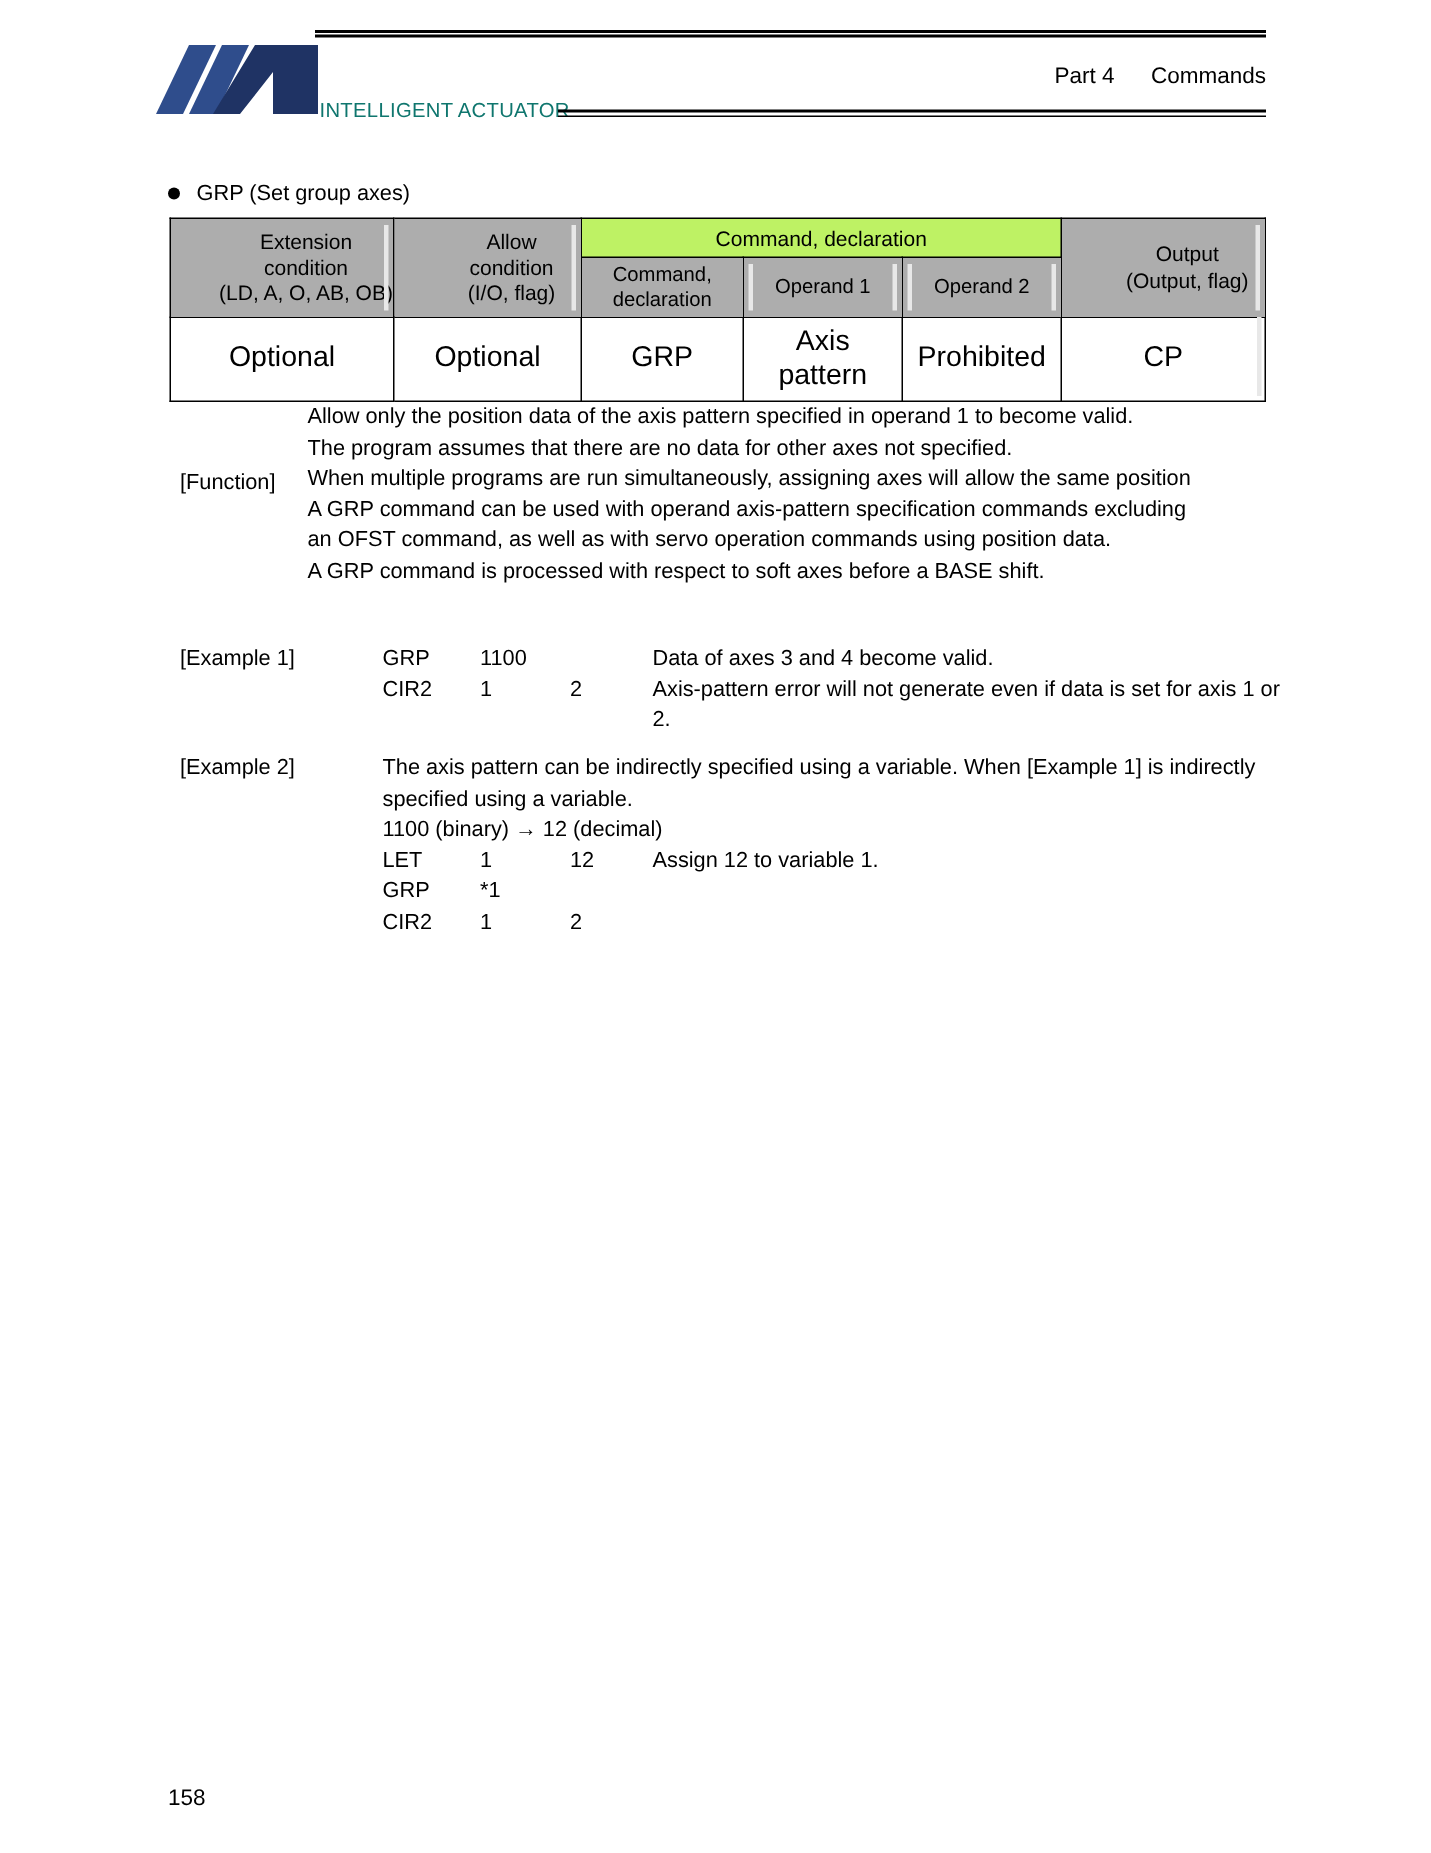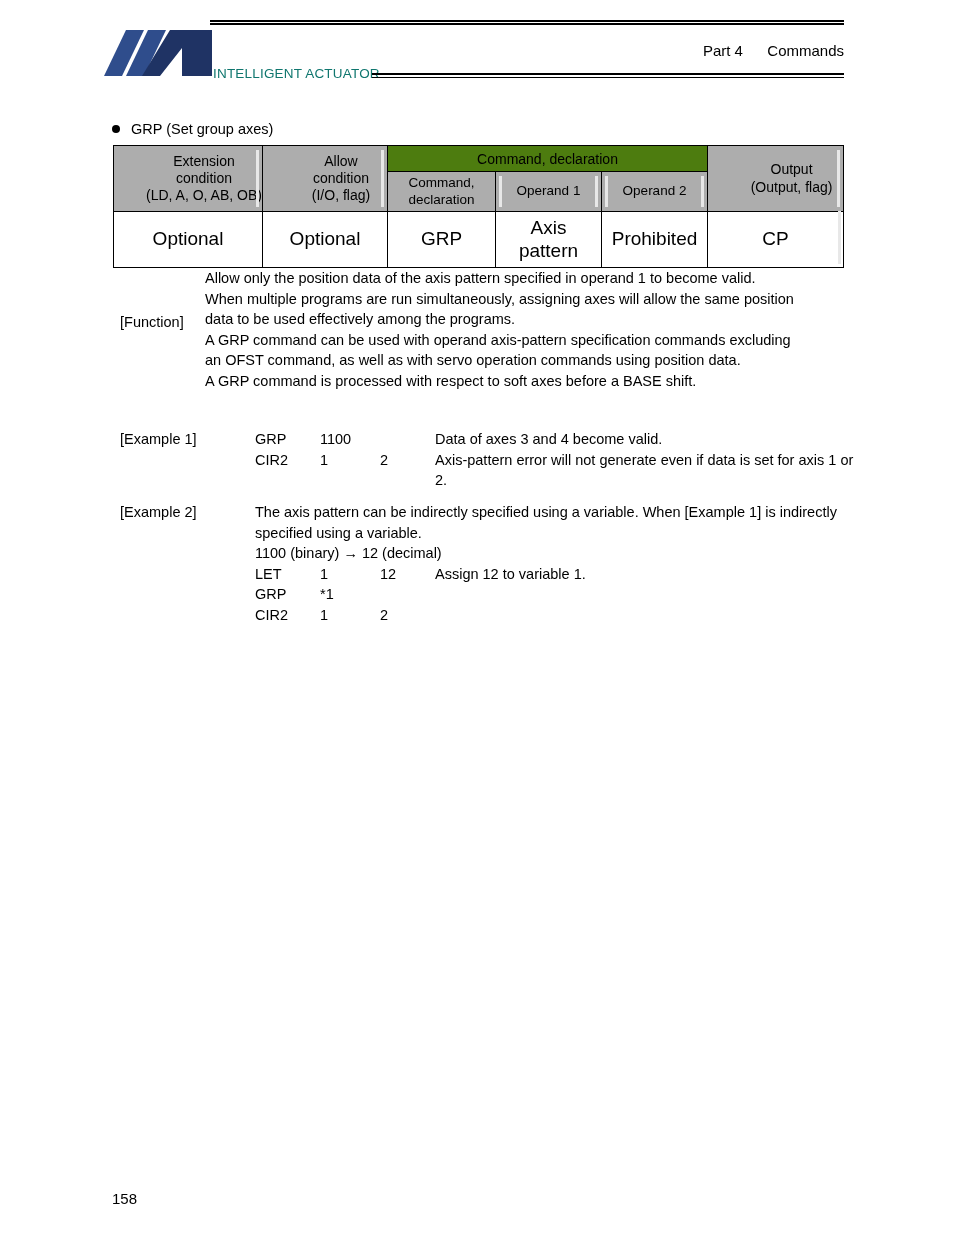--- a/index.html
+++ b/index.html
@@ -104,21 +104,21 @@
   .spec-table .hdr {
     background: #adadad;
     font-size: 14px;
     line-height: 1.22;
     position: relative;
   }
   .spec-table .hdr.sub {
     font-size: 13.5px;
   }
   .spec-table .hdr-group {
-    background: #4d7c0f;
+    background: #bef264;
     font-size: 14px;
     height: 26px;
   }
   .spec-table .val {
     background: #ffffff;
     font-size: 19px;
     line-height: 1.18;
     height: 56px;
   }
   .spec-table .h-tall { height: 66px; padding-left: 32px; }
@@ -257,22 +257,22 @@
       </td>
       <td class="val">Prohibited</td>
       <td class="val">CP</td>
     </tr>
   </tbody>
 </table>
 
 <div class="label-col func-label">[Function]</div>
 <div class="block func-body">
   <div>Allow only the position data of the axis pattern specified in operand 1 to become valid.</div>
+  <div>The program assumes that there are no data for other axes not specified.</div>
   <div>When multiple programs are run simultaneously, assigning axes will allow the same position</div>
-  <div>data to be used effectively among the programs.</div>
   <div>A GRP command can be used with operand axis-pattern specification commands excluding</div>
   <div>an OFST command, as well as with servo operation commands using position data.</div>
   <div>A GRP command is processed with respect to soft axes before a BASE shift.</div>
 </div>
 
 <div class="label-col ex1-label">[Example 1]</div>
 <div class="block ex1-body">
   <div class="code-row">
     <span class="c-op">GRP</span>
     <span class="c-a1">1100</span>

